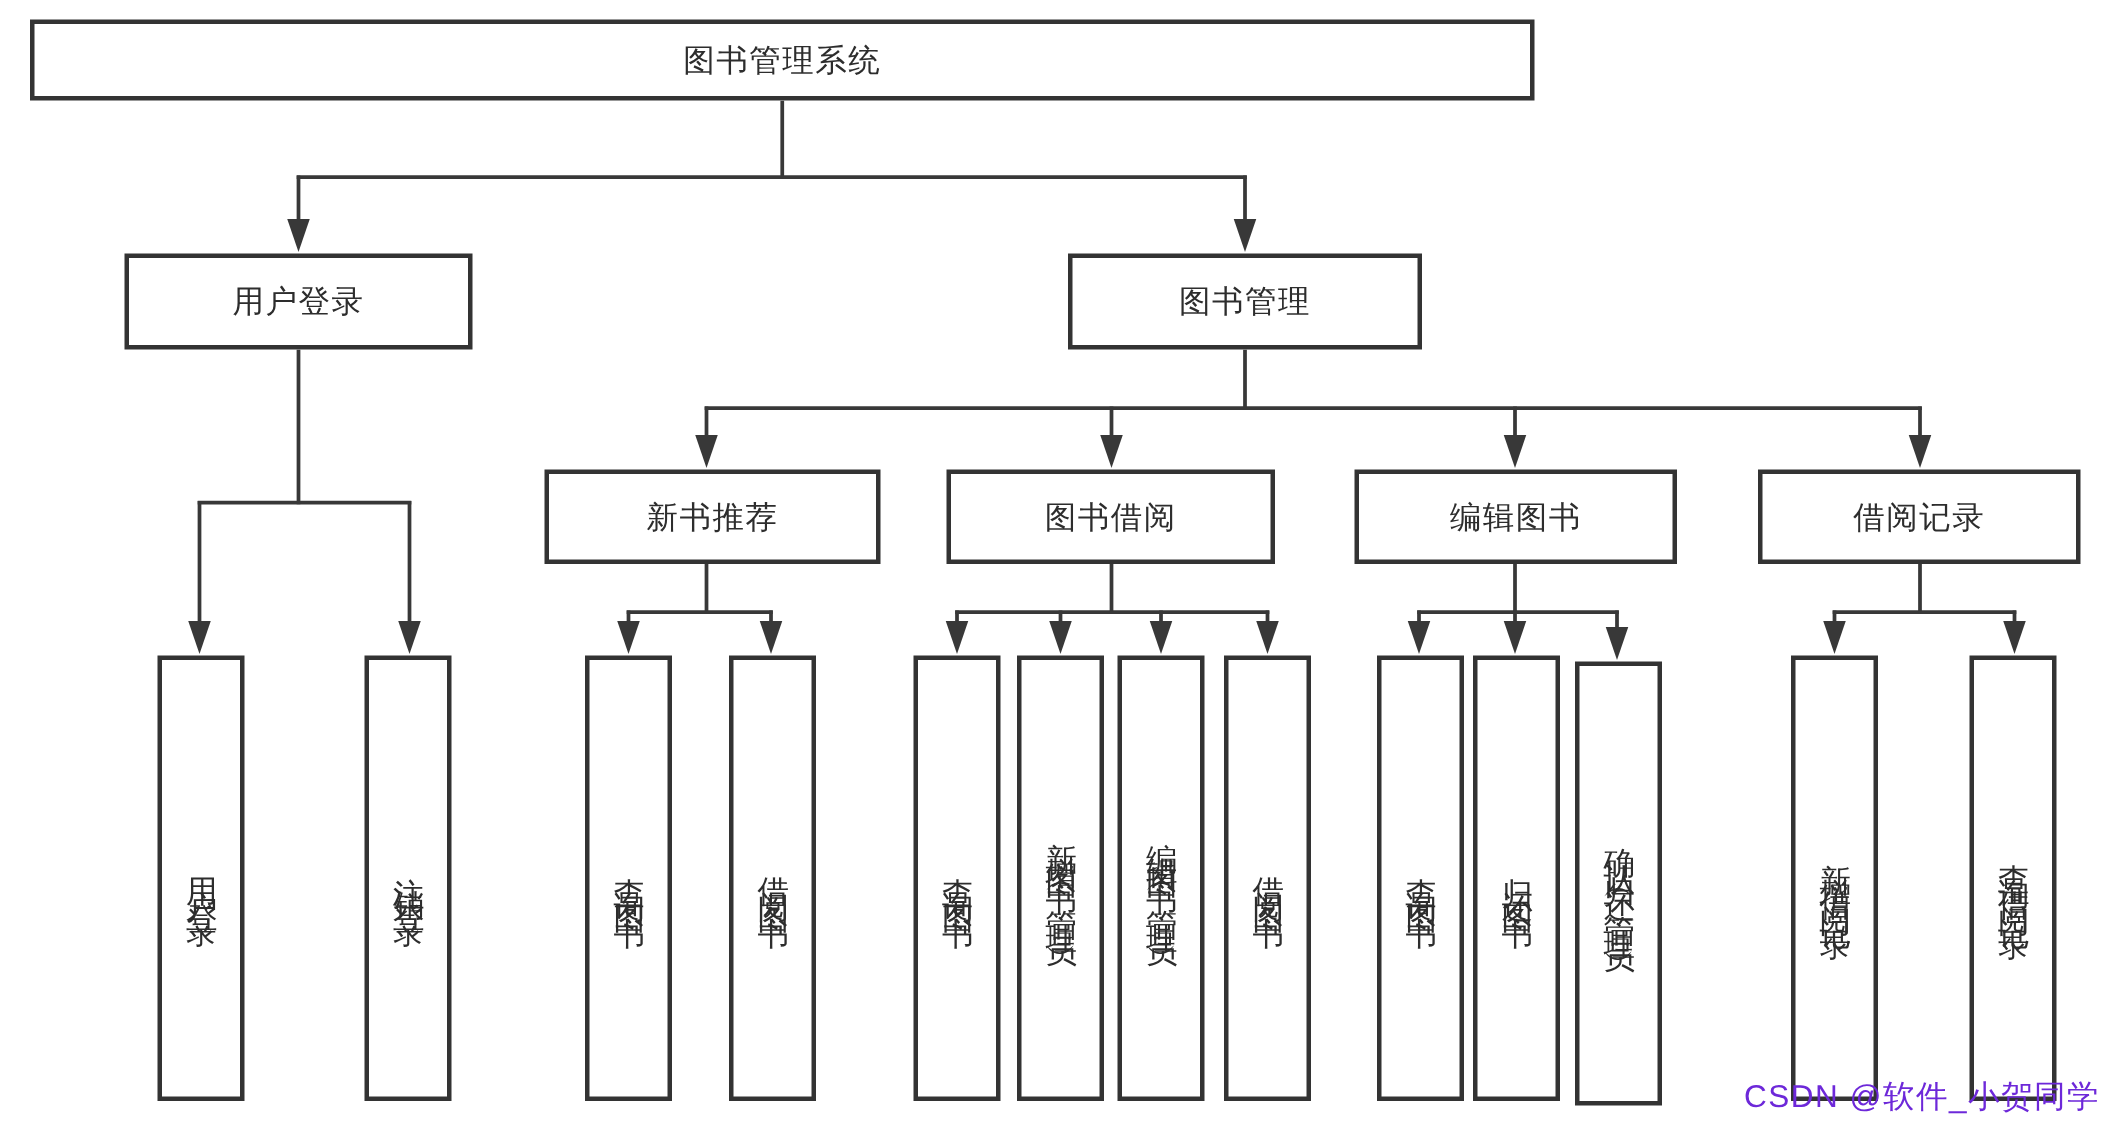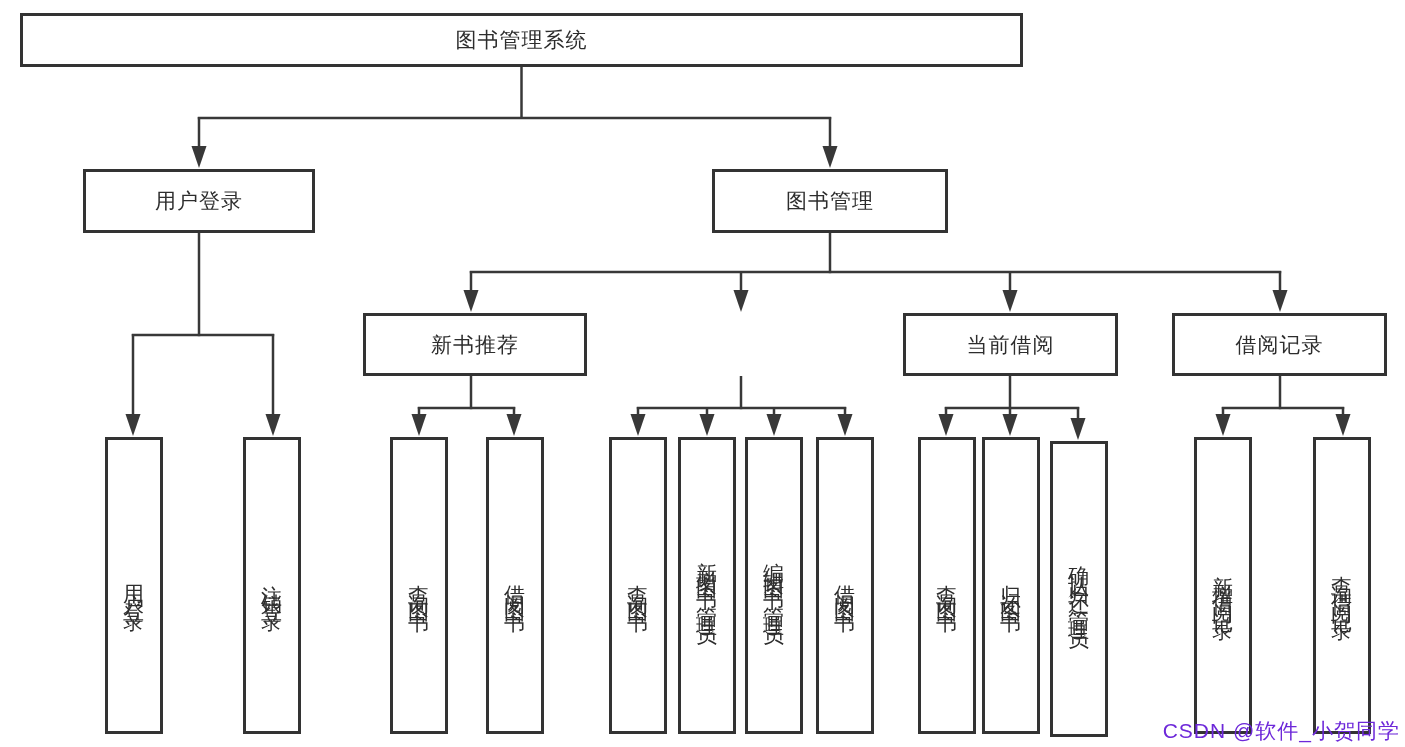--- a/index.html
+++ b/index.html
@@ -122,22 +122,25 @@
   <div class="hbox b-l2a">
     <span>用户登录</span>
   </div>
   <div class="hbox b-l2b">
     <span>图书管理</span>
   </div>
 
   <div class="hbox b-l3 b-l3-0">
     <span>新书推荐</span>
   </div>
+  <div class="hbox b-l3 b-l3-1">
+    <span>图书借阅</span>
+  </div>
   <div class="hbox b-l3 b-l3-2">
-    <span>当前借阅</span>
+    <span>编辑图书</span>
   </div>
   <div class="hbox b-l3 b-l3-3">
     <span>借阅记录</span>
   </div>
 
   <div class="leaf lf-0-0">
     <span class="vtxt">用户登录</span>
   </div>
   <div class="leaf lf-0-1">
     <span class="vtxt">注销登录</span>

